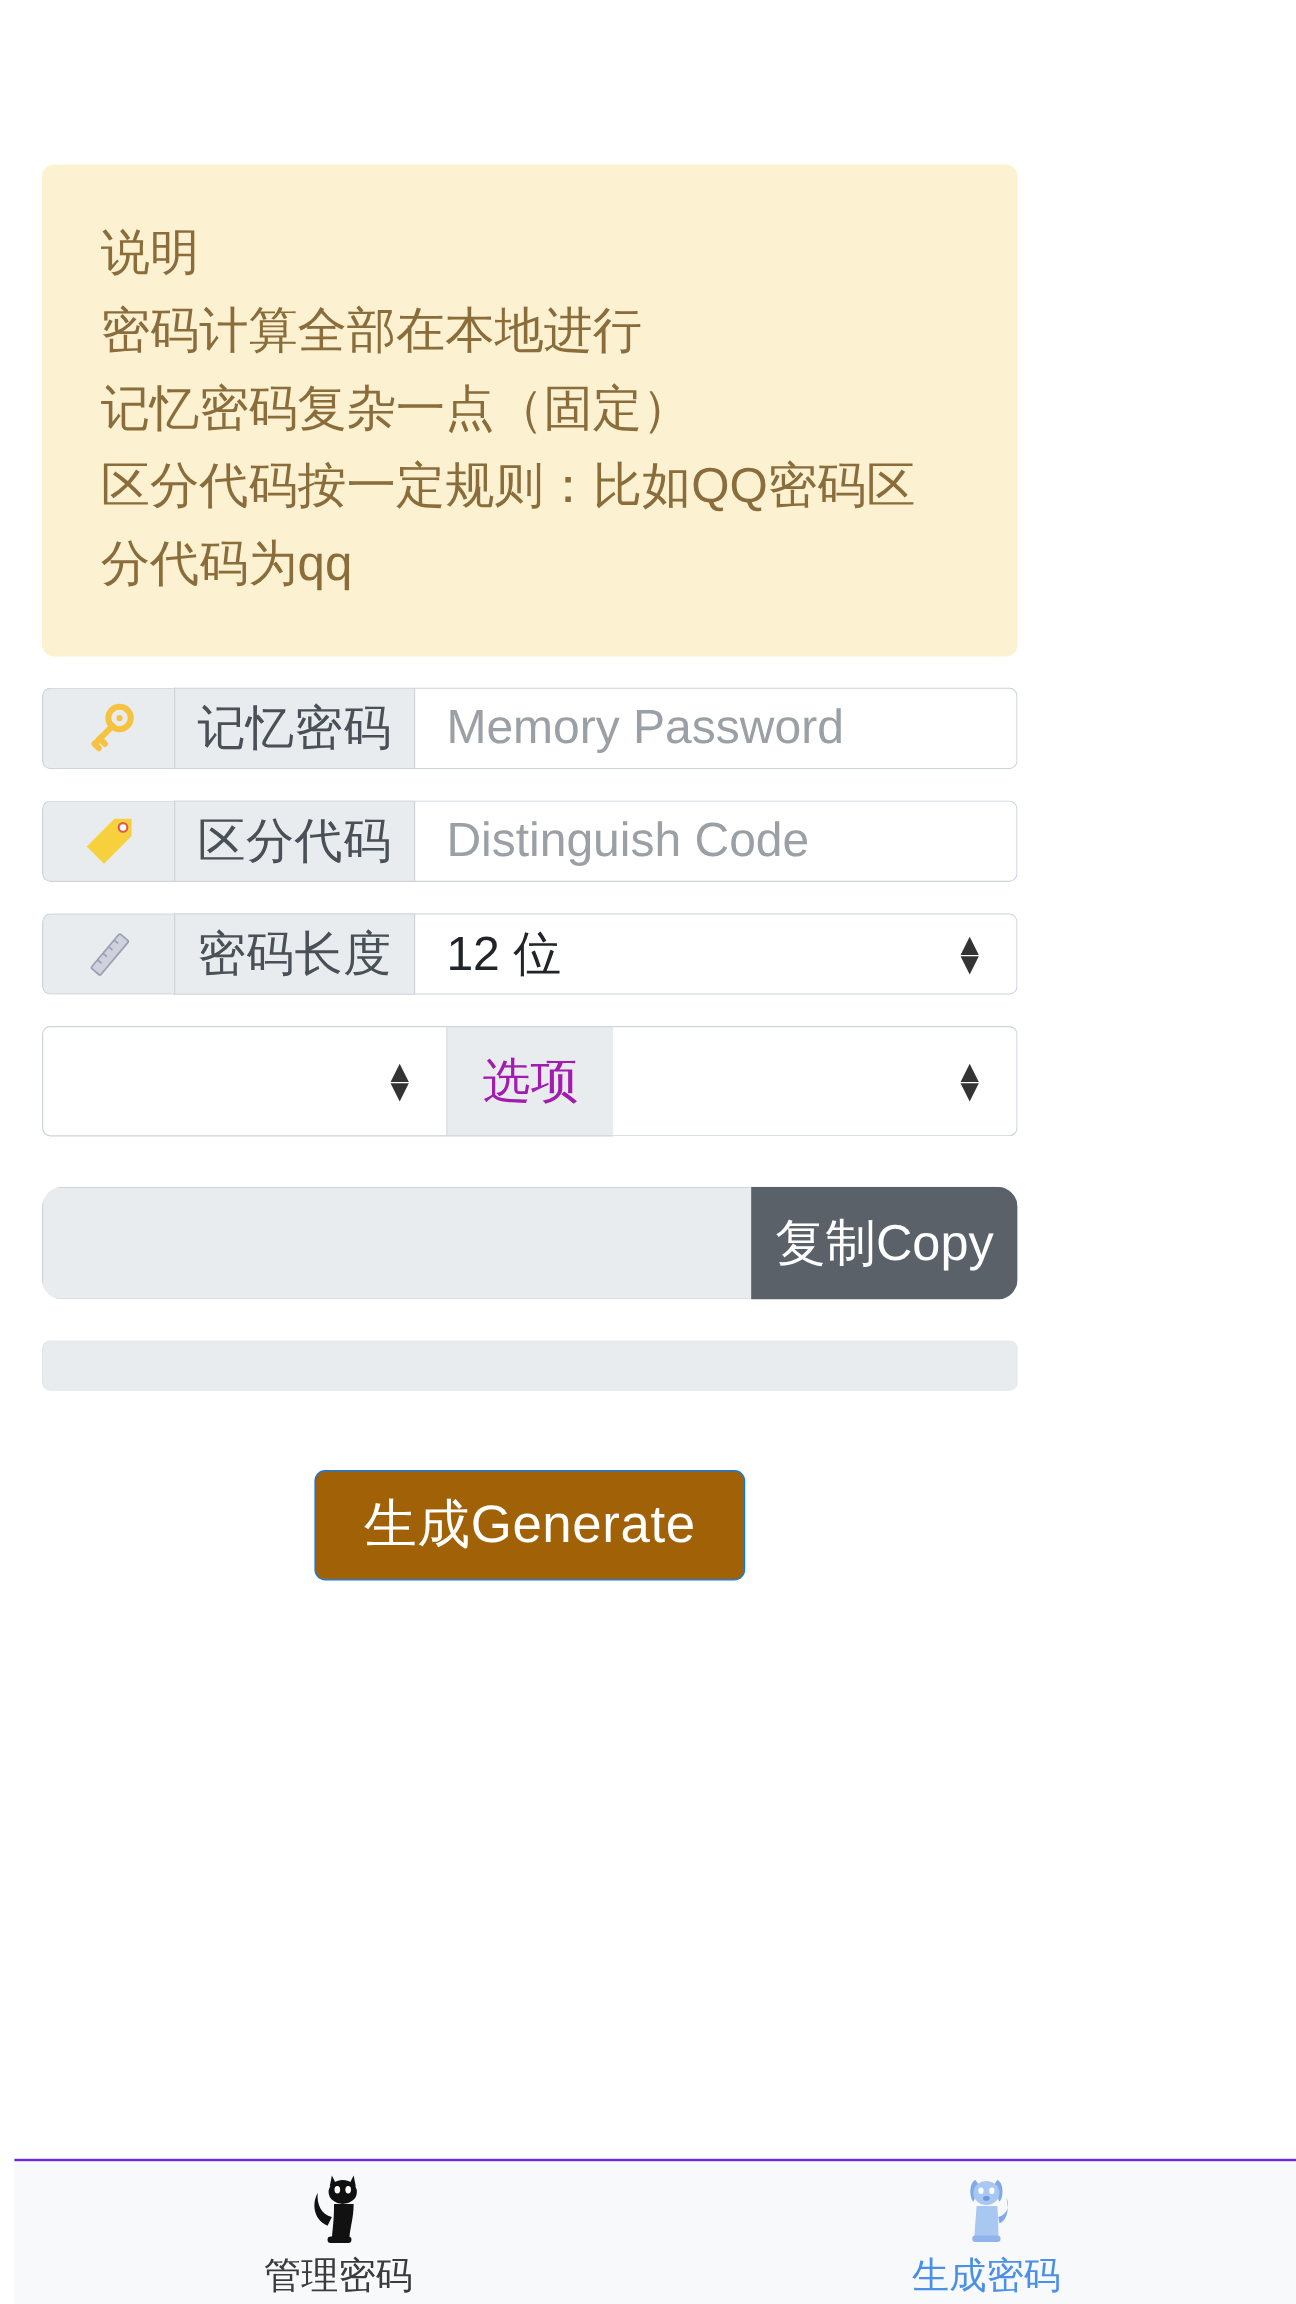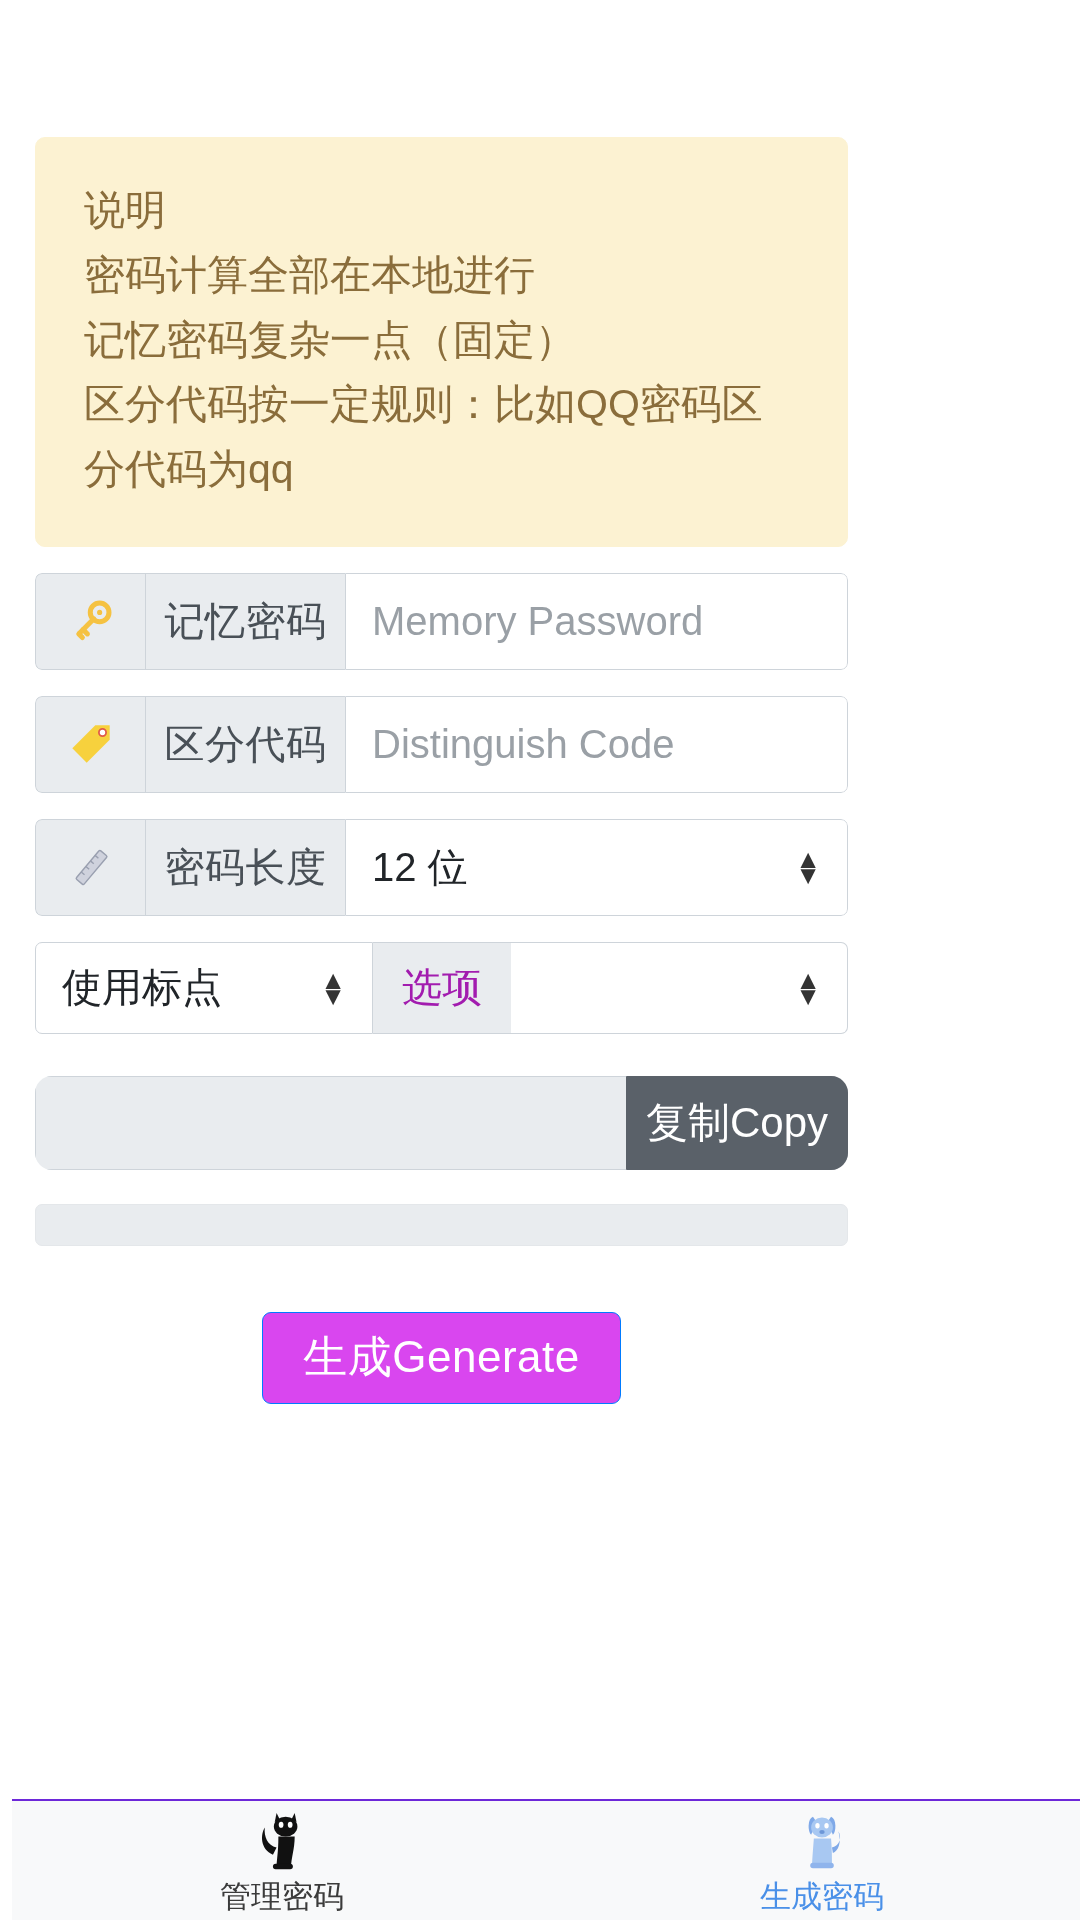--- a/index.html
+++ b/index.html
@@ -43,21 +43,21 @@
     width: 813px;
   }
   .alert-line { white-space: pre-wrap; }
 
   
   .input-group {
     display: flex;
     align-items: stretch;
     margin-top: 26px;
     width: 813px;
-    height: 97px;
+    height: 68px;
     border-radius: 7px;
     overflow: hidden;
     box-sizing: border-box;
   }
 
   .ig-icon,
   .ig-label {
     background: #e9ecef;
     border: 1px solid #ced4da;
     display: flex;
@@ -209,21 +209,21 @@
   }
 
   
   .gen-wrap {
     margin-top: 66px;
     width: 813px;
     display: flex;
     justify-content: center;
   }
   .gen-btn {
-    background: #d946ef;
+    background: #a16207;
     border: 1px solid #007bff;
     border-radius: 9px;
     color: #ffffff;
     font-size: 44px;
     padding: 0 40px;
     height: 92px;
     min-width: 288px;
     display: flex;
     align-items: center;
     justify-content: center;
@@ -322,21 +322,20 @@
         <span>12 位</span>
         <span class="spinner">
           <span>▲</span>
             <span>▼</span>
         </span>
       </div>
     </div>
 
     <div class="options-row">
       <div class="opt-select left">
-        <span>使用标点</span>
         <span class="spinner">
           <span>▲</span>
             <span>▼</span>
         </span>
       </div>
       <div class="opt-mid">选项</div>
       <div class="opt-select right">
         <span class="spinner">
           <span>▲</span>
             <span>▼</span>

